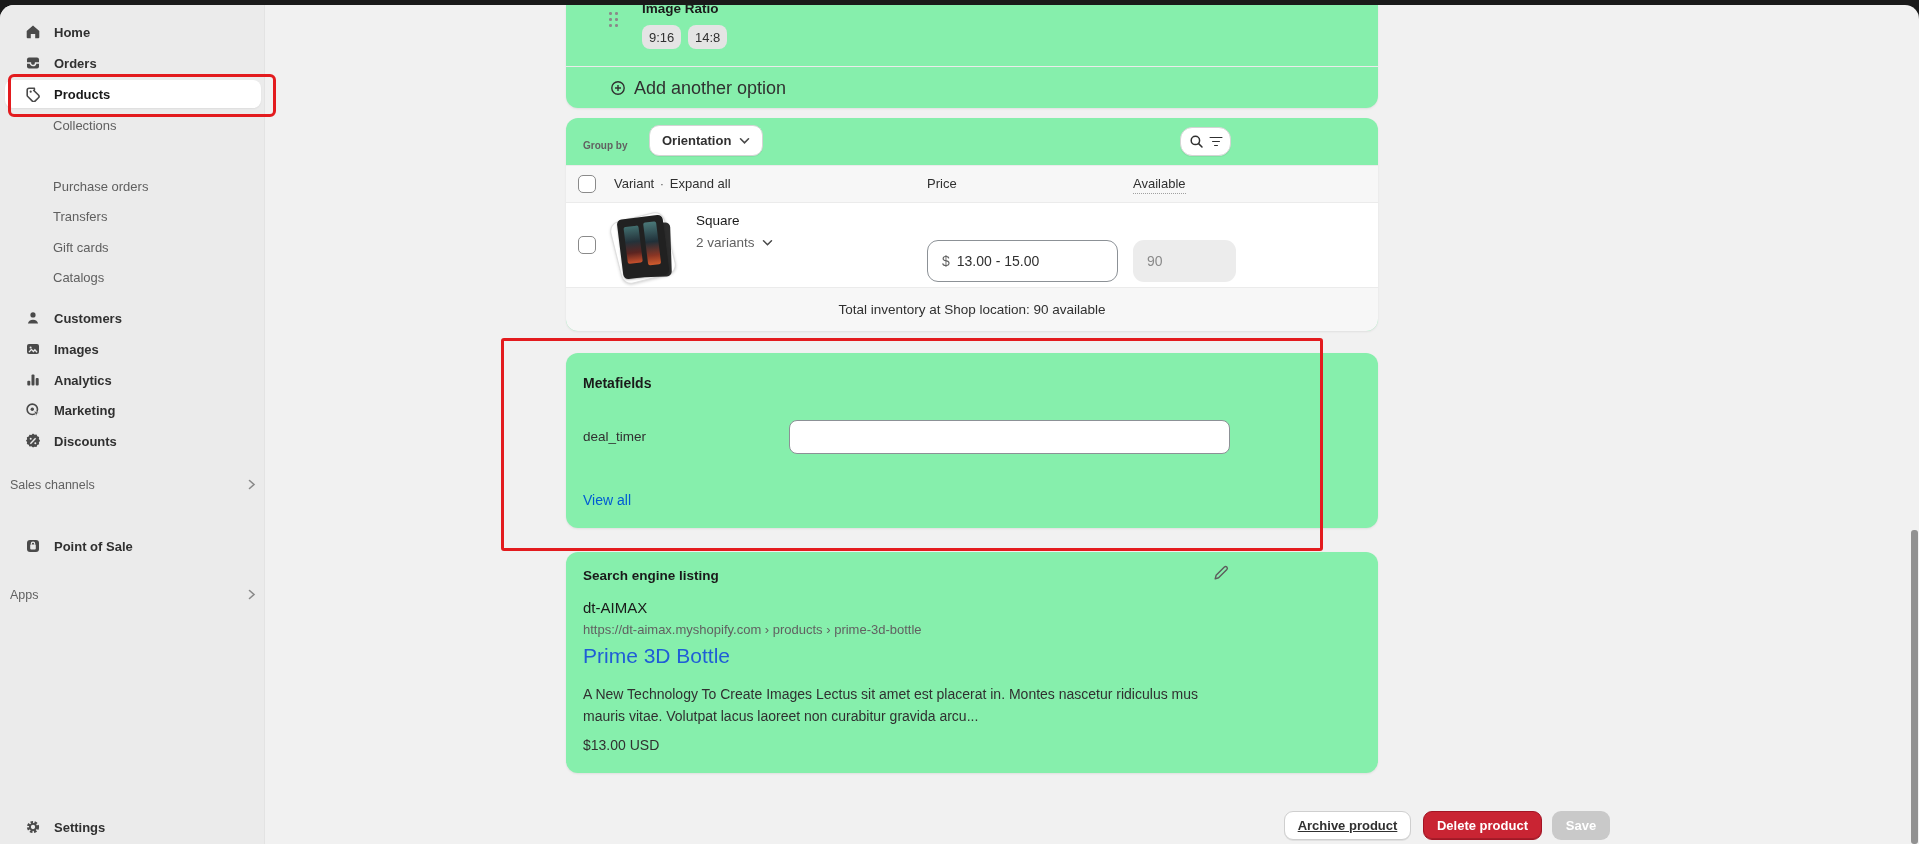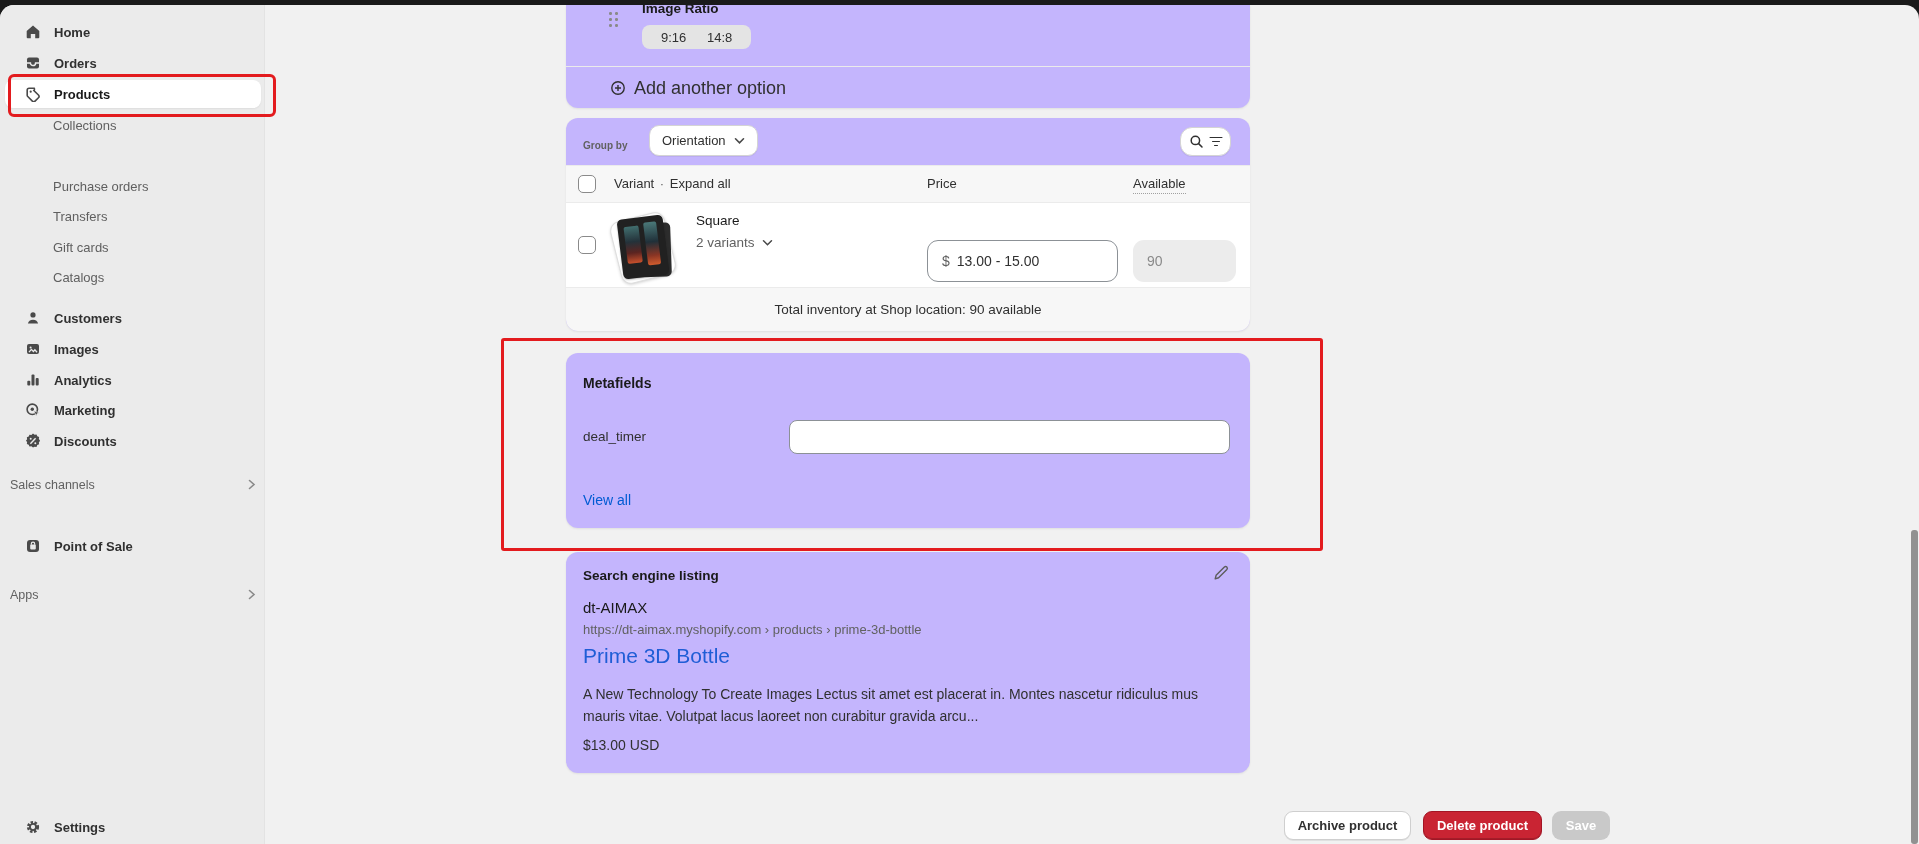--- a/index.html
+++ b/index.html
@@ -20,38 +20,38 @@
   .srow.selected .slabel { color:#1a1a1a; }
   .sicon { width:17px; height:17px; display:flex; align-items:center; justify-content:center; color:#4a4a4a; flex:none; }
   .ssection { position:absolute; left:10px; width:246px; height:26px; display:flex;
               align-items:center; justify-content:space-between; cursor:pointer; }
   .ssection .slabel { font-size:12.5px; font-weight:500; color:#616161; }
 
   
   .anno { position:absolute; border:3px solid #e31b1e; border-radius:6px; z-index:50; }
 
   
-  .card { position:absolute; left:566px; width:684px; background:#c4b5fd;
+  .card { position:absolute; left:566px; width:812px; background:#86efac;
           border-radius:12px; box-shadow:0 1px 2px rgba(26,26,26,.08); }
 
   
   .opt-title { position:absolute; left:76px; top:-4px; font-size:13.5px; font-weight:700; color:#1a1a1a; }
   .drag { position:absolute; left:43px; top:7px; width:10px; height:16px; }
   .drag i { position:absolute; width:2.5px; height:2.5px; border-radius:50%; background:#8a8a8a; }
   .chip { position:absolute; top:20px; height:24px; background:#e4e4e4; border-radius:8px;
-          font-size:13px; color:#303030; display:flex; align-items:center; padding:0 19px; }
+          font-size:13px; color:#303030; display:flex; align-items:center; padding:0 7px; }
   .opt-divider { position:absolute; left:0; right:0; top:61px; height:1px; background:#ebebeb; }
   .add-row { position:absolute; left:36px; top:70px; height:26px; display:flex; align-items:center; cursor:pointer; }
   .add-row span { font-size:18px; color:#303030; margin-left:8px; }
 
   
   .groupby-label { position:absolute; left:17px; top:22px; font-size:10px; color:#616161;font-weight:bold; }
   .select-btn { position:absolute; left:83px; top:7px; height:31px; background:#fff;
                 border:1px solid #d4d4d4; border-radius:10px; display:flex; align-items:center;
-                padding:0 12px; font-size:13px; font-weight:400; color:#303030;
+                padding:0 12px; font-size:13px; font-weight:700; color:#303030;
                 box-shadow:0 1px 0 rgba(0,0,0,.05); cursor:pointer; }
   .select-btn svg { margin-left:8px; }
   .searchfilter-btn { position:absolute; left:614px; top:9px; width:51px; height:29px;
                 border:1px solid #d4d4d4; border-radius:12px; background:#fff; display:flex;
                 align-items:center; justify-content:center; gap:6px; cursor:pointer;
                 box-shadow:0 1px 0 rgba(0,0,0,.05); }
   .flines { width:13px; height:10px; position:relative; }
   .flines i { position:absolute; left:50%; transform:translateX(-50%); height:1.8px; background:#303030; border-radius:1px; }
   .thead { position:absolute; left:0; right:0; top:47px; height:38px; background:#f7f7f7;
            border-top:1px solid #ebebeb; border-bottom:1px solid #ebebeb; }
@@ -101,21 +101,21 @@
   .seo-url { position:absolute; left:17px; top:70px; font-size:13px; color:#616161; }
   .seo-link { position:absolute; left:17px; top:92px; font-size:21px; color:#1f5dd6; cursor:pointer; }
   .seo-desc { position:absolute; left:17px; top:131px; width:655px; font-size:14px; color:#303030; line-height:22px; }
   .seo-price { position:absolute; left:17px; top:185px; font-size:14px; color:#303030; }
 
   
   .btn { position:absolute; top:806px; height:29px; border-radius:9px; font-size:13px;
          font-weight:700; display:flex; align-items:center; justify-content:center;
          cursor:pointer; font-family:"Liberation Sans", sans-serif; }
   .btn-archive { left:1284px; width:127px; background:#fff; border:1px solid #cfcfcf;
-                 color:#303030; box-shadow:0 1px 0 rgba(0,0,0,.07); }
+                 color:#303030; box-shadow:0 1px 0 rgba(0,0,0,.07);text-decoration:underline; }
   .btn-delete { left:1423px; width:119px; background:#c92433; border:1px solid #a31525;
                 color:#fff; box-shadow:inset 0 -1px 0 rgba(0,0,0,.18); }
   .btn-save { left:1552px; width:58px; background:#c9c9c9; border:none; color:#ffffff; cursor:default; }
 
   
   .scroll-thumb { position:absolute; left:1911px; top:525px; width:7px; height:314px;
                   background:#919191; border-radius:3px; }
 </style>
 </head>
 <body>

